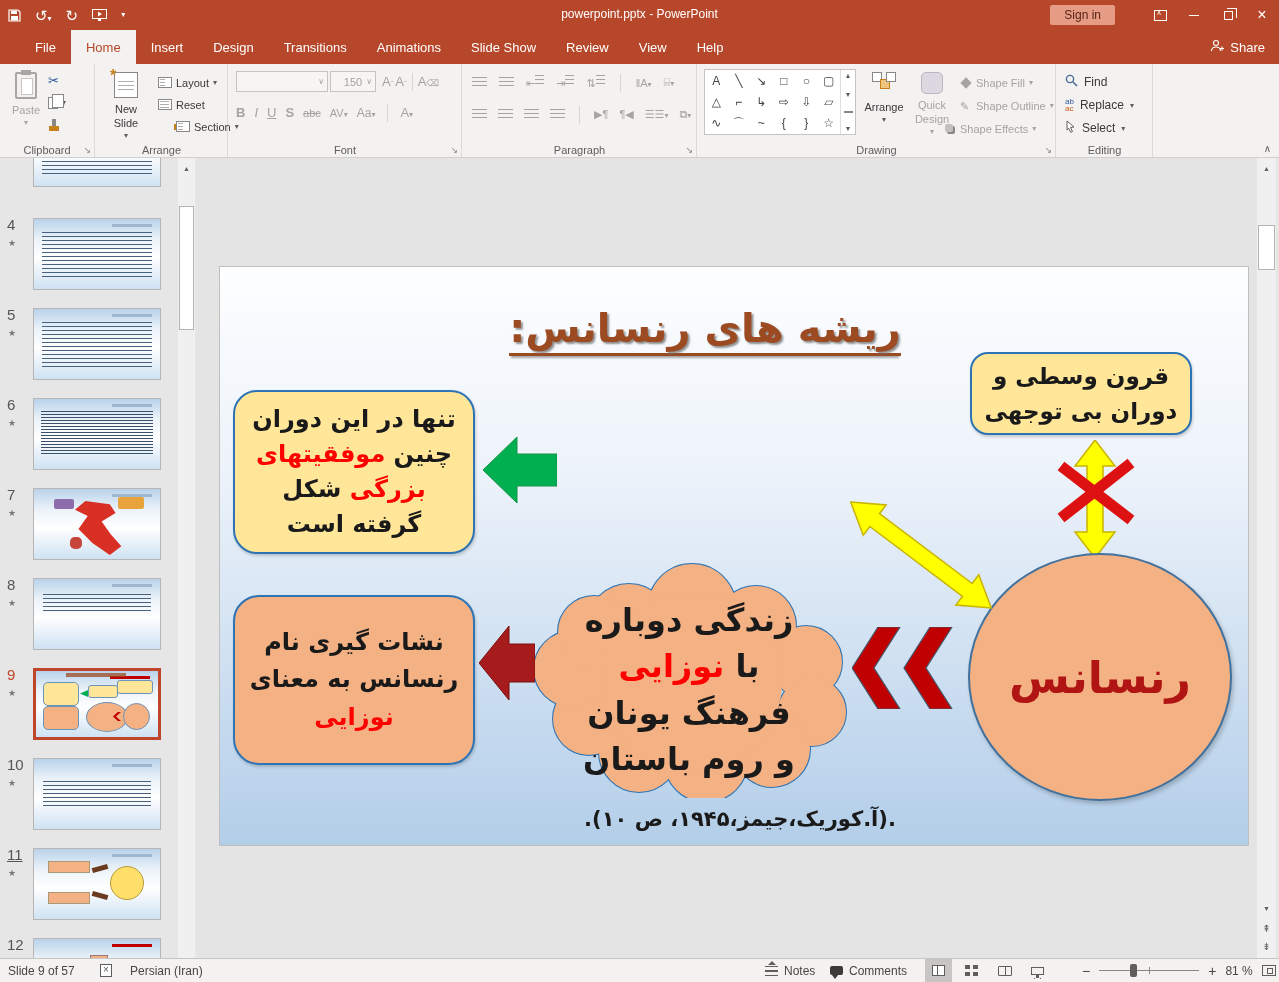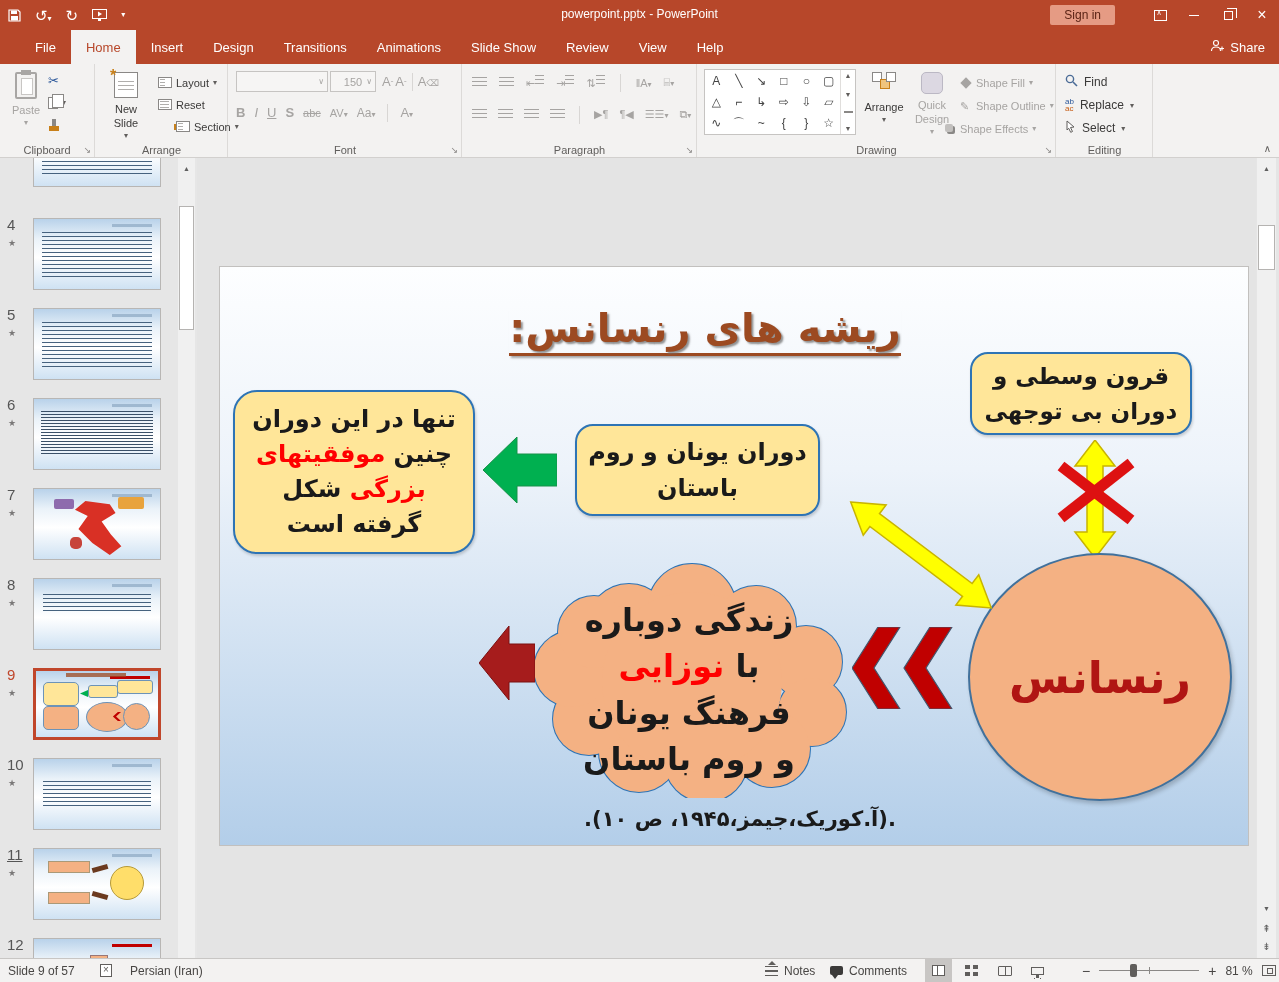--- a/index.html
+++ b/index.html
@@ -530,23 +530,20 @@
       </svg>
       <svg class="shape-abs" style="left:835px; top:183px;" width="82" height="86" viewBox="0 0 82 86">
         <line x1="6" y1="16" x2="76" y2="70" stroke="#DD1111" stroke-width="11"></line>
         <line x1="76" y1="13" x2="6" y2="68" stroke="#DD1111" stroke-width="11"></line>
       </svg>
 
       <div class="circle-big" dir="rtl">
           <span>رنسانس</span>
         </div>
 
-      <div class="ybox shape-abs" style="left:355px; top:157px; width:245px; height:92px; font-size:24px; line-height:1.5;" dir="rtl">
-        <span>دوران یونان و روم باستان</span>
-      </div>
 
       <svg class="shape-abs" style="left:625px; top:230px;" width="152" height="116" viewBox="0 0 152 116">
         <g transform="translate(76,58) rotate(37)">
           <polygon points="-88,0 -58,-19 -58,-8 58,-8 58,-19 88,0 58,19 58,8 -58,8 -58,19" fill="#FFFF00" stroke="#C8B400" stroke-width="1.5"></polygon>
         </g>
       </svg>
 
       <div class="ybox shape-abs" style="left:13px; top:123px; width:242px; height:164px; font-size:24px; line-height:1.45; border-radius:24px; padding:4px 12px;" dir="rtl">
         <span><span>تنها در این دوران چنین </span><span class="red">موفقیتهای بزرگی</span><span> شکل گرفته است</span></span>
       </div>
@@ -586,20 +583,23 @@
       </svg>
       <div class="cloud-text" dir="rtl">
         <span>زندگی دوباره با </span><span class="red">نوزایی</span><span> فرهنگ یونان و روم باستان</span>
       </div>
 
       <svg class="shape-abs" style="left:632px; top:360px;" width="102" height="82" viewBox="0 0 102 82">
         <polygon points="26,0 48,0 22,41 48,82 26,82 0,41" fill="#C00000" stroke="#44546A" stroke-width="1.2"></polygon>
         <polygon points="78,0 100,0 74,41 100,82 78,82 52,41" fill="#C00000" stroke="#44546A" stroke-width="1.2"></polygon>
       </svg>
 
+      <div class="obox shape-abs" style="left:13px; top:328px; width:242px; height:170px; font-size:24px; line-height:1.55;" dir="rtl">
+        <span><span>نشات گیری نام رنسانس به معنای </span><span class="red">نوزایی</span></span>
+      </div>
 
       <svg class="shape-abs" style="left:259px; top:355px;" width="56" height="82" viewBox="0 0 56 82">
         <polygon points="0,41 30,4 30,22 56,22 56,60 30,60 30,78" fill="#A61C1C" stroke="#7A1010" stroke-width="1"></polygon>
       </svg>
 
       <div class="citation" dir="rtl">.(آ.کوریک،جیمز،۱۹۴۵، ص ۱۰).</div>
     </div>
   </div>
 
   <div class="vscroll">

